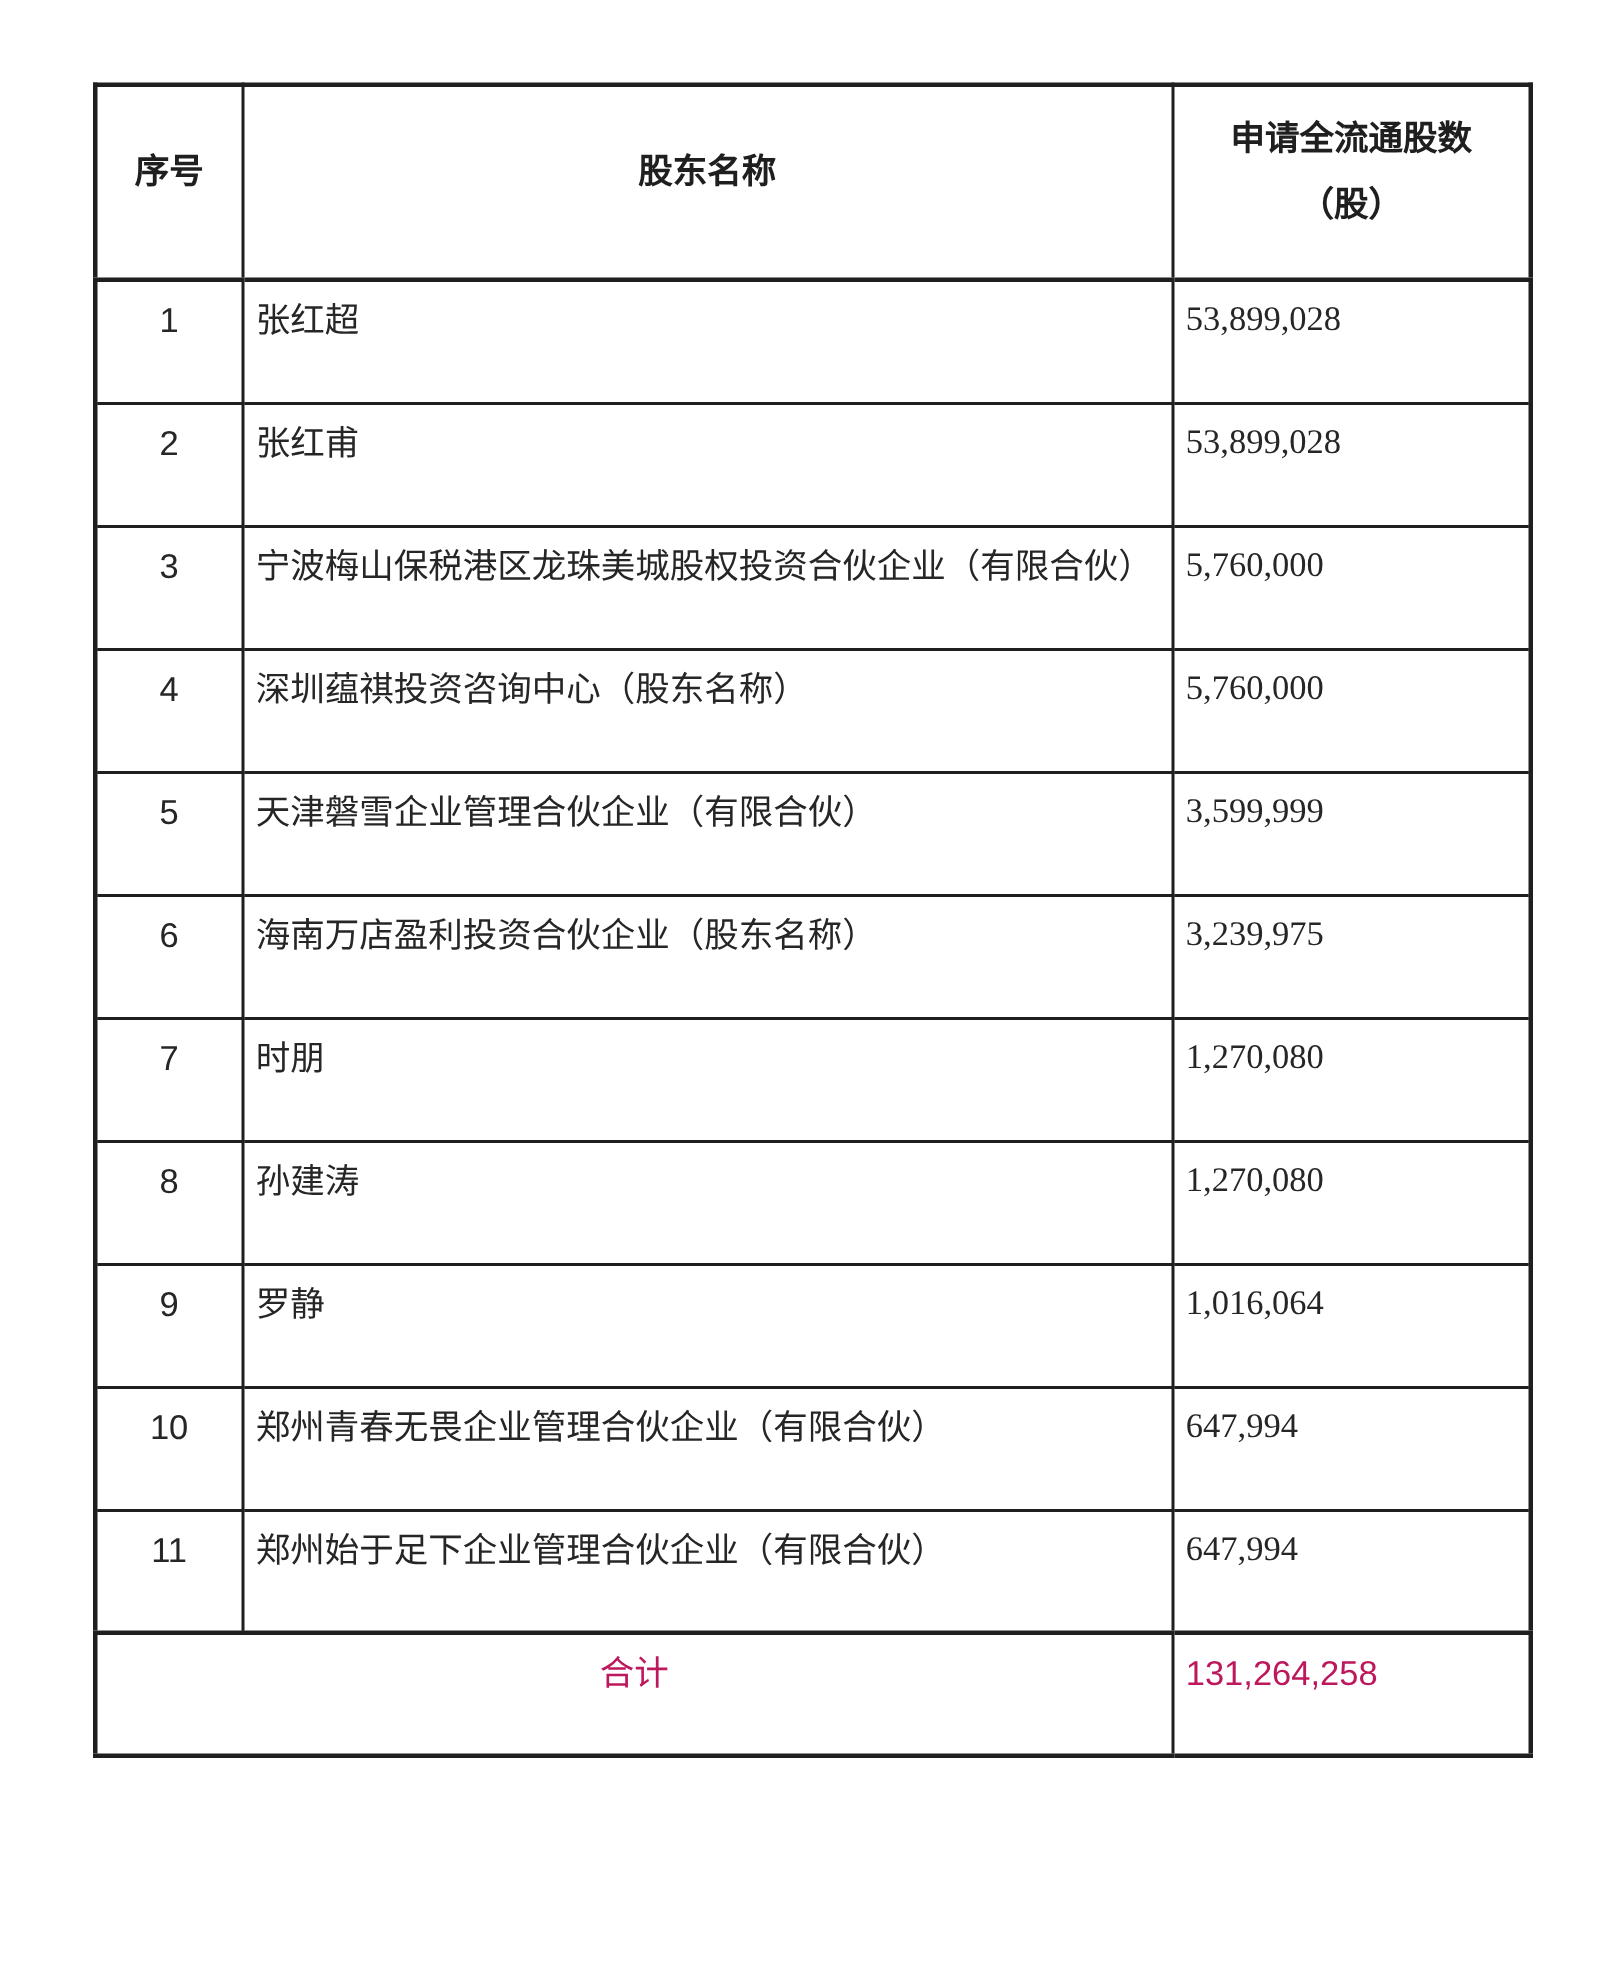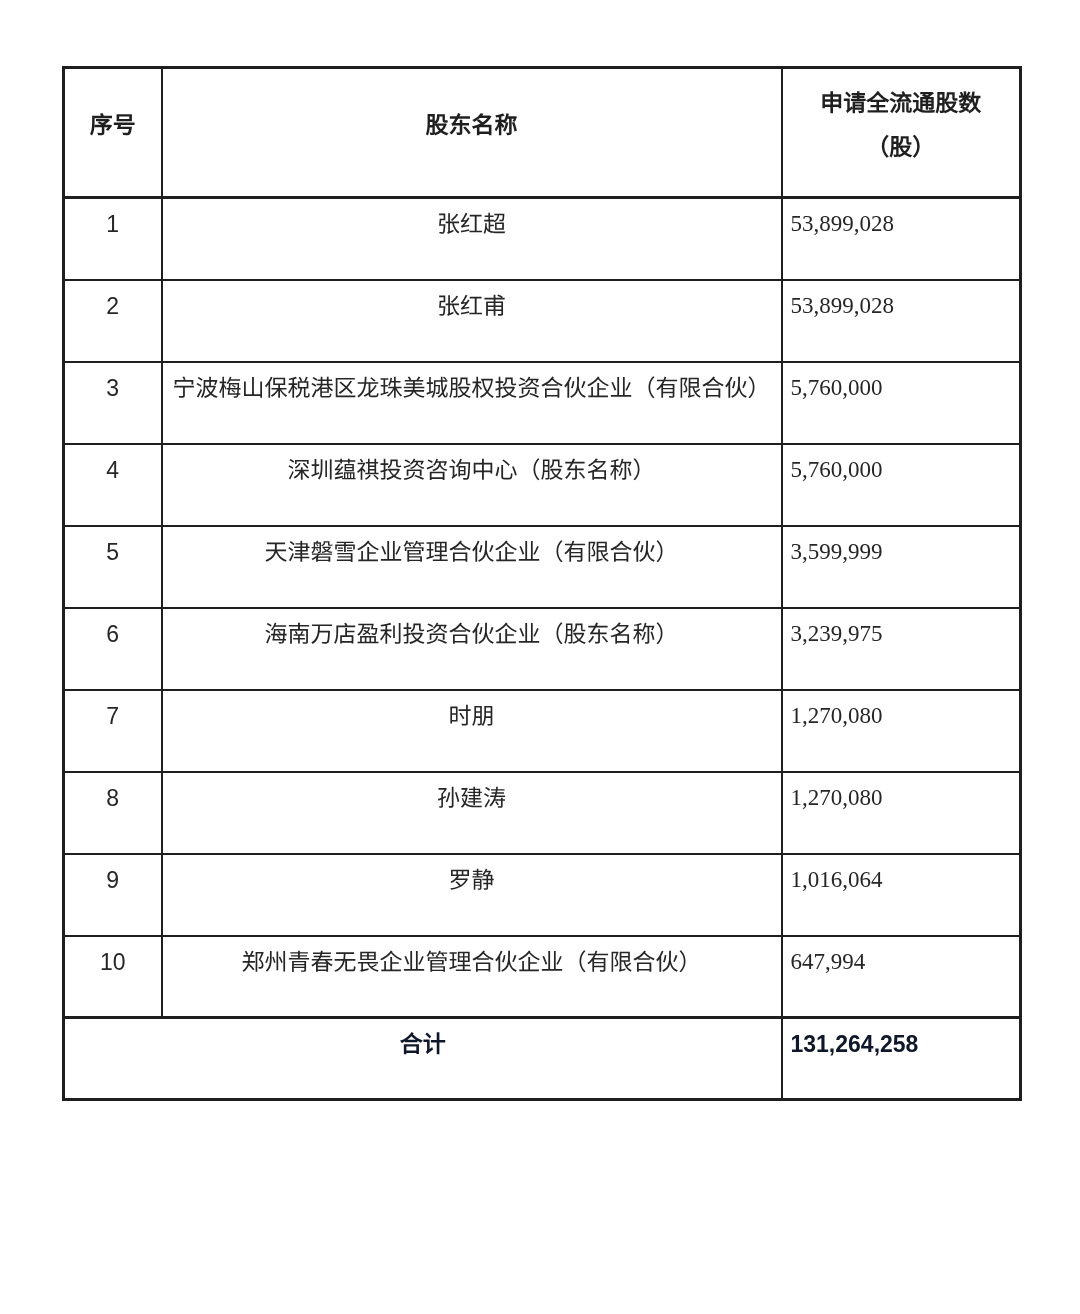--- a/index.html
+++ b/index.html
@@ -20,21 +20,21 @@
   }
   .page {
     position: relative;
     width: 1080px;
     height: 1314px;
     background: #ffffff;
   }
   .table-wrap {
     position: absolute;
     left: 62px;
-    top: 66px;
+    top: 55px;
   }
   table.shareholders {
     border-collapse: collapse;
     table-layout: fixed;
     width: 957px;
     border: 3px solid var(--border-color);
   }
   table.shareholders td,
   table.shareholders th {
     border: 2px solid var(--border-color);
@@ -57,37 +57,37 @@
   }
   
   tr.data-row { height: 82px; }
   td.c-index {
     text-align: center;
     font-size: 22px;
     padding-left: 4px;
     padding-right: 4px;
   }
   td.c-name {
-    text-align: center;
+    text-align: left;
     padding-left: 20px;
     padding-right: 10px;
   }
   td.c-shares {
     text-align: left;
     padding-right: 10px;
     font-family: "Liberation Serif", serif;
     font-size: 23px;
   }
   
   tr.total-row { height: 82px; }
   tr.total-row td {
     border-top-width: 3px;
     border-bottom-width: 3px;
-    font-weight: bold;
-    color: #0f172a;
+    font-weight: normal;
+    color: #be185d;
   }
   td.c-total-label {
     text-align: center;
   }
   td.c-total-shares {
     text-align: left;
     padding-right: 10px;
     font-family: "Liberation Sans", sans-serif;
     font-size: 23px;
   }
@@ -159,20 +159,25 @@
           <tr class="data-row">
     <td class="c-index">9</td>
     <td class="c-name">罗静</td>
     <td class="c-shares">1,016,064</td>
   </tr>
           <tr class="data-row">
     <td class="c-index">10</td>
     <td class="c-name">郑州青春无畏企业管理合伙企业（有限合伙）</td>
     <td class="c-shares">647,994</td>
   </tr>
+          <tr class="data-row">
+    <td class="c-index">11</td>
+    <td class="c-name">郑州始于足下企业管理合伙企业（有限合伙）</td>
+    <td class="c-shares">647,994</td>
+  </tr>
         </tbody>
       <tfoot>
         <tr class="total-row">
           <td class="c-total-label" colspan="2">合计</td>
           <td class="c-total-shares">131,264,258</td>
         </tr>
       </tfoot>
     </table>
   </div>
 </div>

